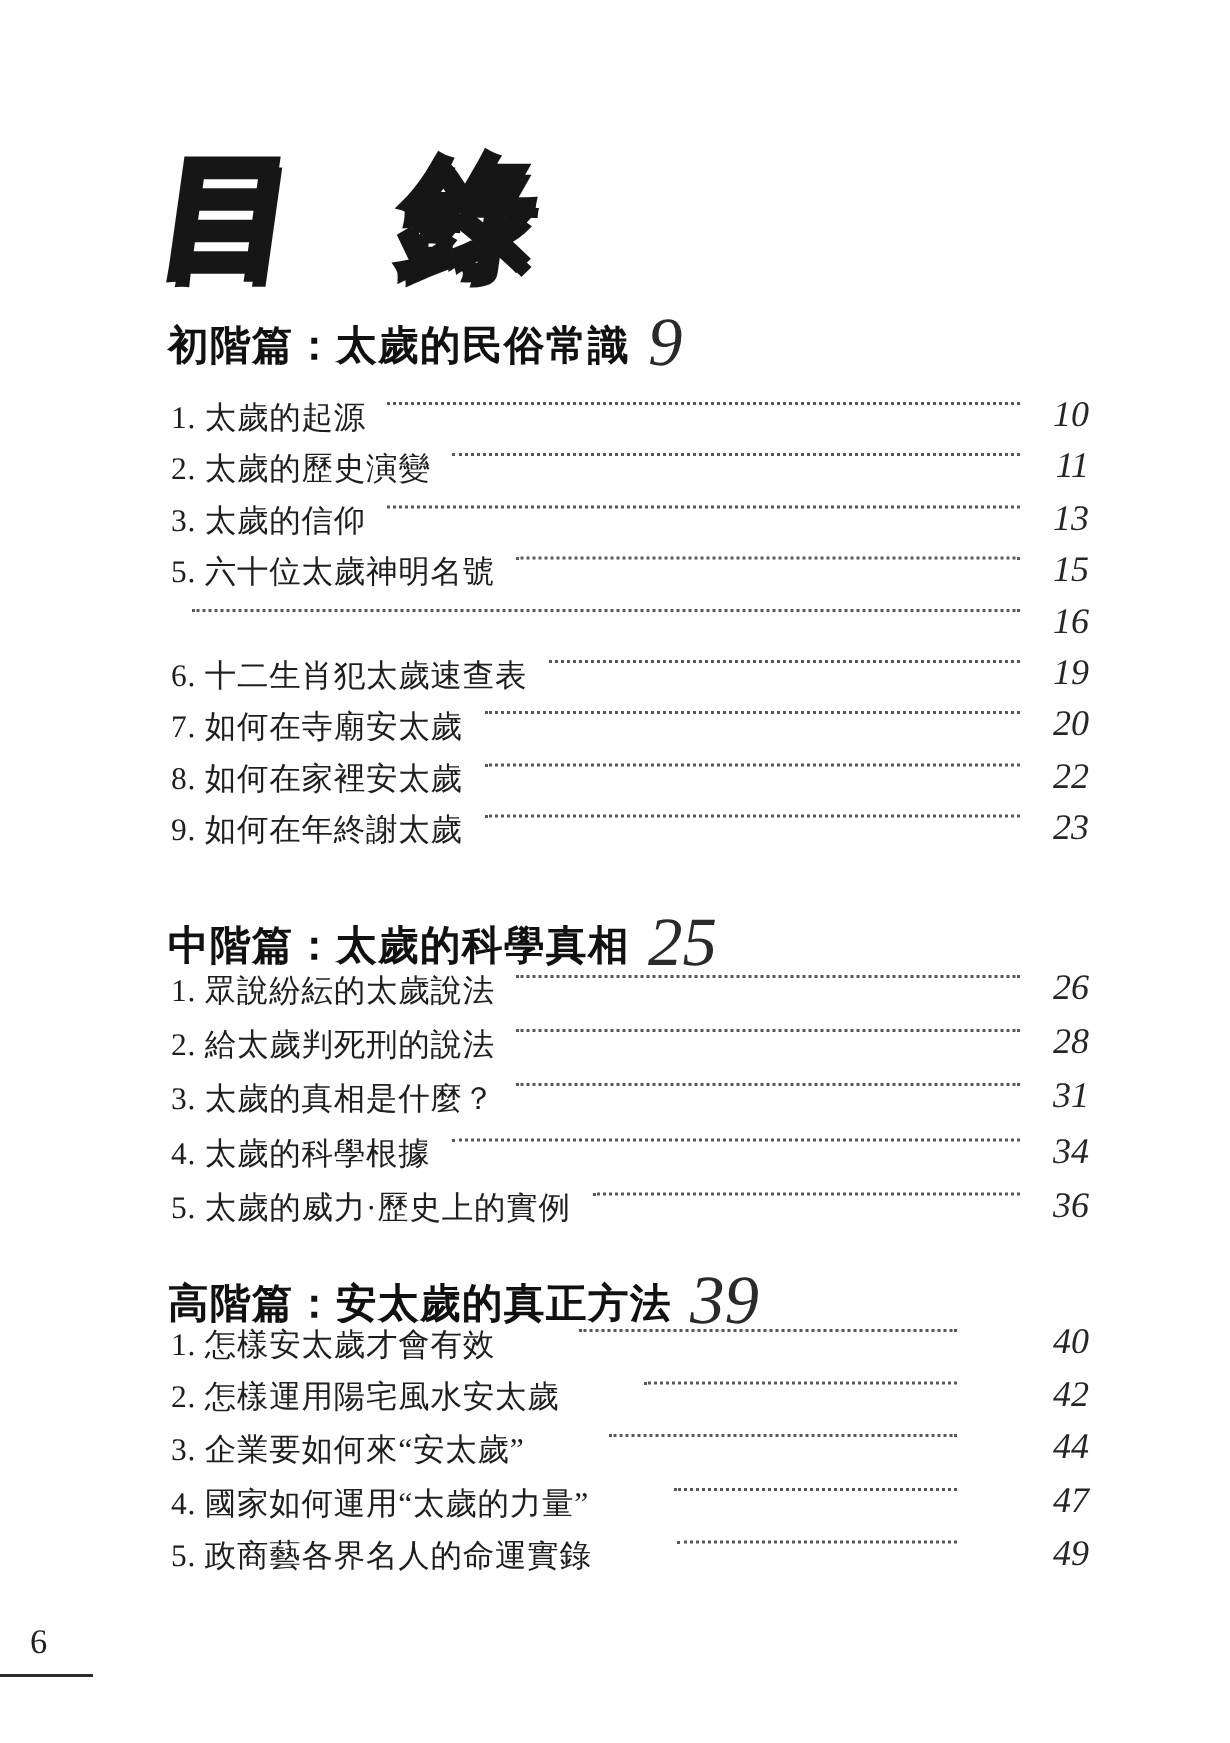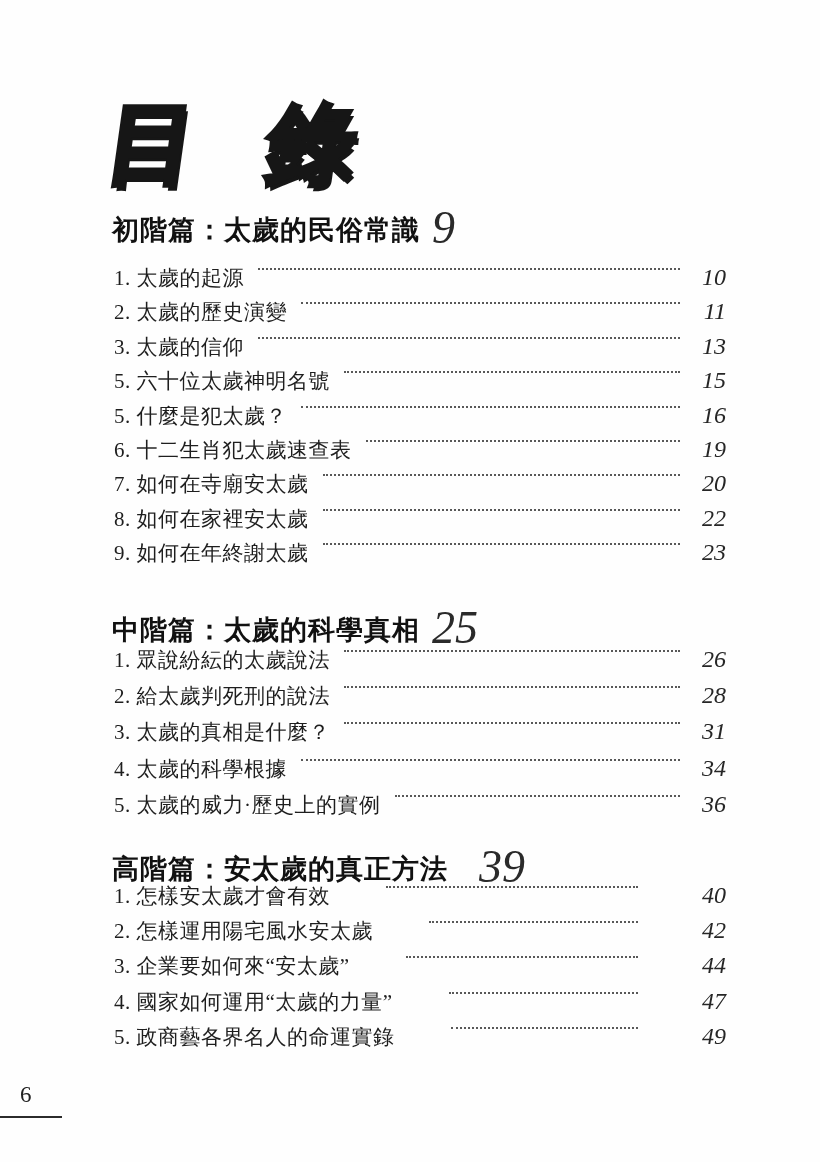--- a/index.html
+++ b/index.html
@@ -113,21 +113,21 @@
     width: 62px;
     height: 2px;
     background: #2b2b2b;
   }
 
   
   #sec1-head { top: 203px; }
   #sec1-list { top: 264px; }
   #sec2-head { top: 603px; text-align: right; }
   #sec2-list { top: 646px; }
-  #sec3-head { top: 842px; gap: 19px; }
+  #sec3-head { top: 842px; }
   #sec3-list { top: 882px; }
 </style>
 </head>
 <body>
 
 <div class="page">
 
   <div class="book-title">
     <span class="t-char">目</span>
     <span class="t-char">錄</span>
@@ -152,21 +152,20 @@
       <span class="toc-label">3. 太歲的信仰</span>
       <span class="toc-leader"></span>
       <span class="toc-page">13</span>
     </div>
     <div class="toc-row">
       <span class="toc-label">5. 六十位太歲神明名號</span>
       <span class="toc-leader"></span>
       <span class="toc-page">15</span>
     </div>
     <div class="toc-row">
-      <span class="toc-label">5. 什麼是犯太歲？</span>
       <span class="toc-leader"></span>
       <span class="toc-page">16</span>
     </div>
     <div class="toc-row">
       <span class="toc-label">6. 十二生肖犯太歲速查表</span>
       <span class="toc-leader"></span>
       <span class="toc-page">19</span>
     </div>
     <div class="toc-row">
       <span class="toc-label">7. 如何在寺廟安太歲</span>

